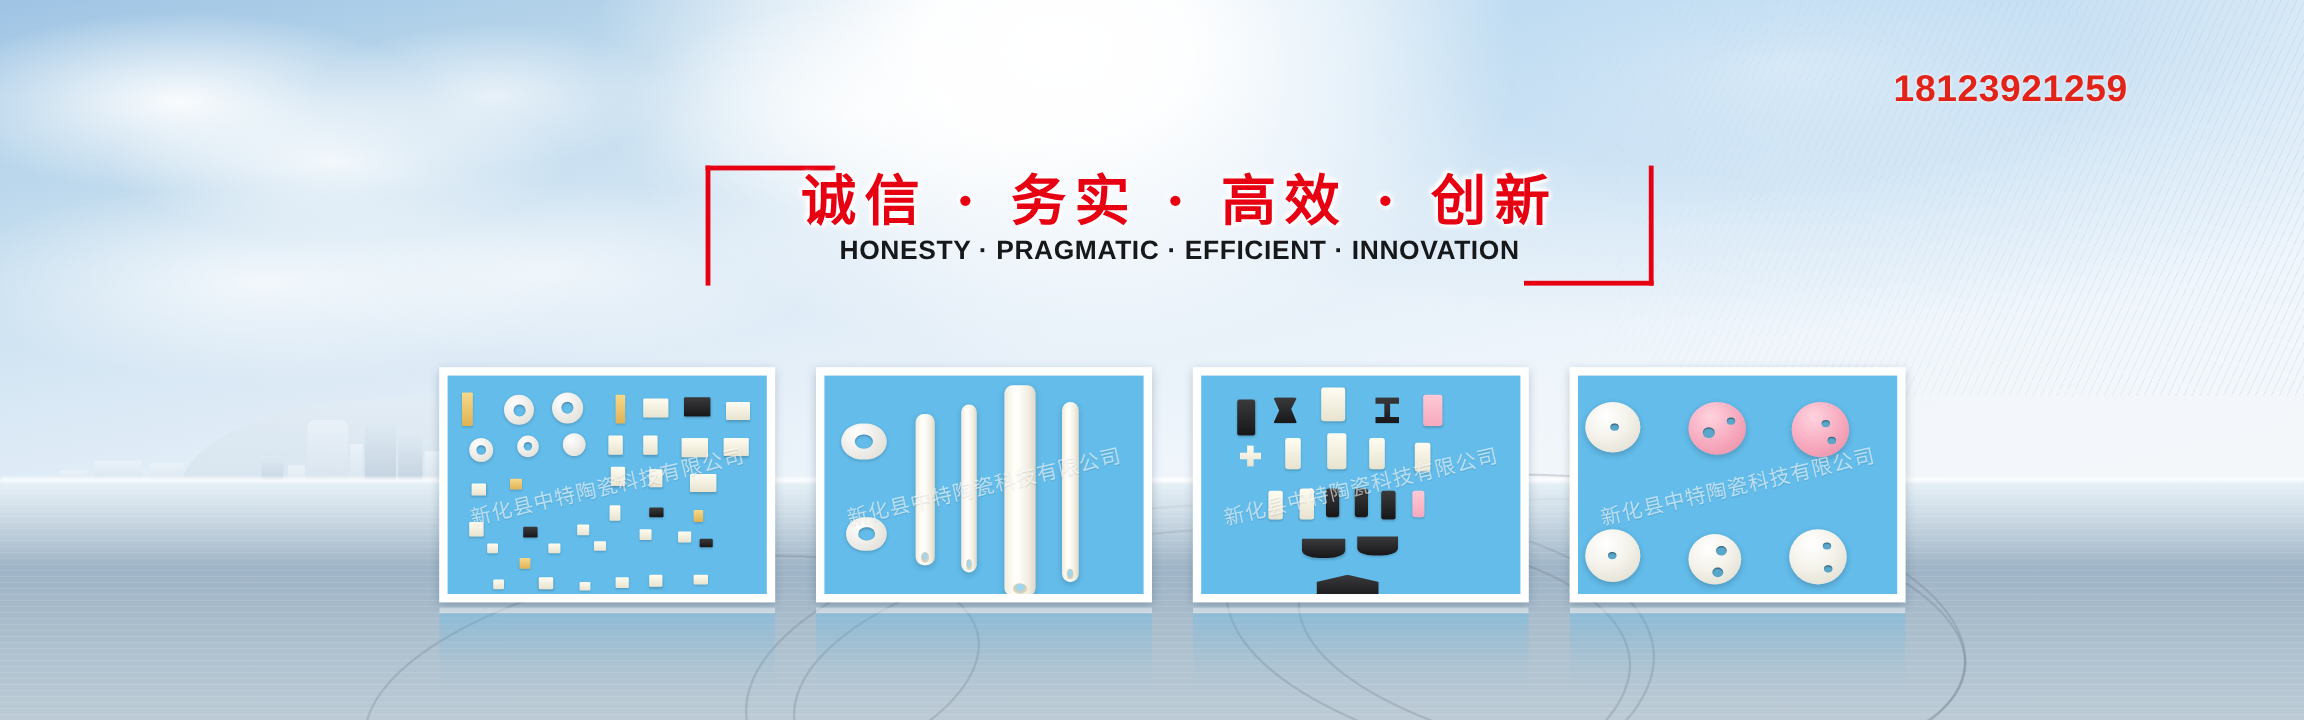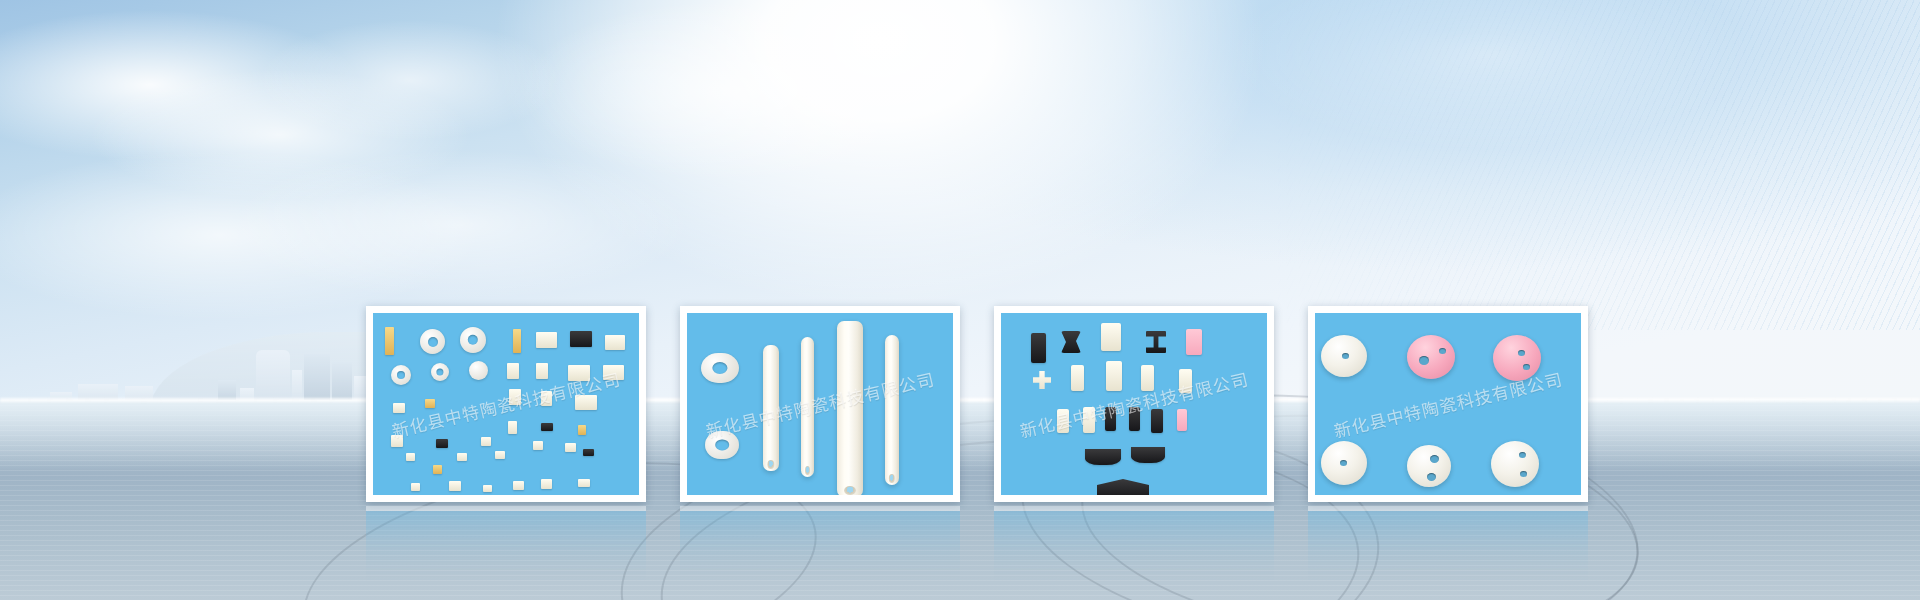--- a/index.html
+++ b/index.html
@@ -283,22 +283,29 @@
   <div class="wetglow"></div>
   <div class="horizon"></div>
 
   <div class="reflections">
     <div class="refl"></div>
     <div class="refl"></div>
     <div class="refl"></div>
     <div class="refl"></div>
   </div>
 
+  <div class="headline-wrap">
+    <div class="bracket-l"></div>
+    <div class="bracket-r"></div>
+    <div class="headline-cn">诚信 · 务实 · 高效 · 创新</div>
+    <div class="headline-en">HONESTY · PRAGMATIC · EFFICIENT · INNOVATION</div>
+  </div>
 
   <div class="contact">
+    <div class="contact-phone">18123921259</div>
   </div>
 
   <div class="panels">
 
     <div class="panel">
       <div class="panel-inner">
 
         <div class="p chip gold" style="left:12px;  top:14px; width:9px;  height:28px;"></div>
         <div class="p ringo hole" style="left:47px;  top:16px; width:25px; height:25px;"></div>
         <div class="p ringo hole" style="left:87px;  top:14px; width:26px; height:26px;"></div>

